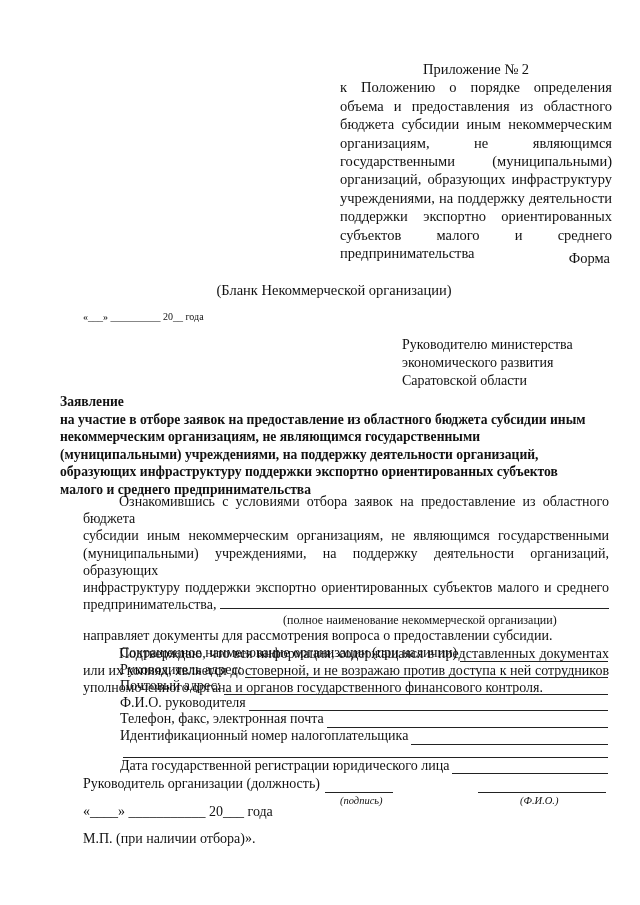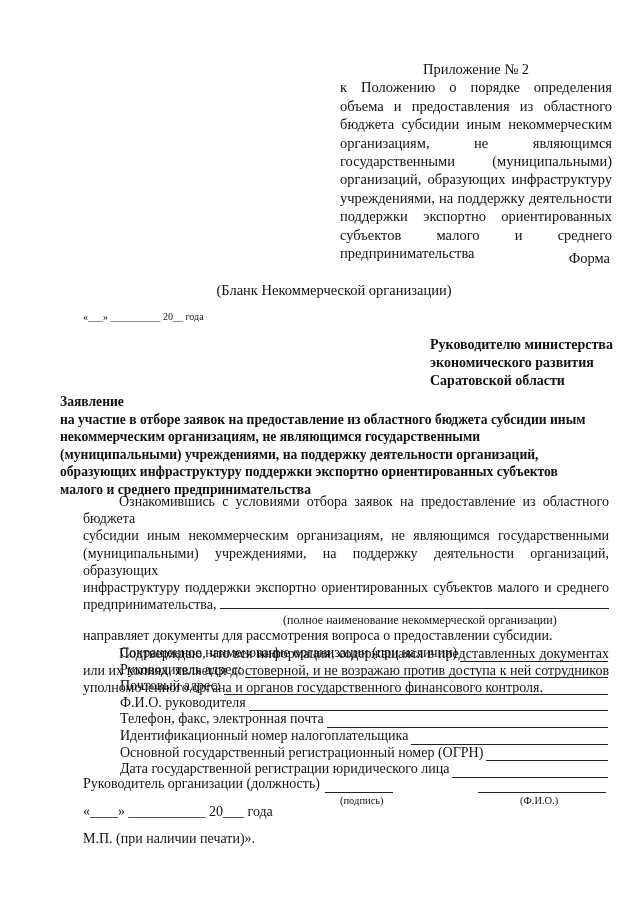--- a/index.html
+++ b/index.html
@@ -7,33 +7,33 @@
          font-family: "Liberation Serif", serif; color: #111; font-size: 14px; }
   .abs { position: absolute; }
   .appendix { left: 340px; top: 60px; width: 272px; line-height: 18.4px; font-size: 14.5px; }
   .appendix .title { text-align: center; }
   .appendix .body { text-align: justify; text-align-last: left; }
   .appendix .body span.ln { display: block; text-align: justify; text-align-last: justify; }
   .appendix .body span.ln.last { text-align-last: left; }
   .forma { right: 30px; top: 250px; font-size: 14.5px; }
   .blank { left: 0; width: 636px; text-align: center; top: 282px; padding-left: 32px; box-sizing: border-box; font-size: 14.5px; }
   .date1 { left: 83px; top: 311px; font-size: 10px; }
-  .addressee { left: 402px; top: 336px; font-weight: bold; line-height: 18px; font-size: 14px; margin-left: 28px; }
+  .addressee { left: 402px; top: 336px; font-weight: normal; line-height: 18px; font-size: 14px; }
   .stmt-head { left: 60px; width: 570px; top: 393px; font-weight: bold; line-height: 17.6px; font-size: 13.6px; }
   .para { left: 83px; width: 526px; font-size: 14px; line-height: 17.2px; }
   .para .ln { display: block; text-align: justify; text-align-last: justify; }
   .para .ln.last { text-align-last: left; }
   .para .ind { text-indent: 36px; }
   .caption { font-size: 12px; }
   .fields { left: 120px; width: 488px; top: 645px; font-size: 14px; line-height: 16.6px; }
   .field { display: flex; align-items: flex-end; }
   .field .lbl { white-space: nowrap; }
   .field .line { flex: 1; border-bottom: 1px solid #222; margin-left: 3px; height: 12px; }
   .sigline { border-bottom: 1px solid #222; height: 1px; }
-  .small { font-size: 10.5px; }
+  .small { font-size: 10.5px; font-style: italic; }
 </style>
 </head>
 <body>
 
 <div class="abs appendix">
   <div class="title">Приложение № 2</div>
   <div class="body">
     <span class="ln">к Положению о порядке определения</span>
     <span class="ln">объема и предоставления из областного</span>
     <span class="ln">бюджета субсидии иным некоммерческим</span>
@@ -101,28 +101,27 @@
   </div>
   <div class="field">
     <span class="lbl">Телефон, факс, электронная почта</span>
     <span class="line"></span>
   </div>
   <div class="field">
     <span class="lbl">Идентификационный номер налогоплательщика</span>
     <span class="line"></span>
   </div>
   <div class="field">
-    <span class="lbl">Основной государственный регистрационный номер (ОГРН)</span>
     <span class="line"></span>
   </div>
   <div class="field">
     <span class="lbl">Дата государственной регистрации юридического лица</span>
     <span class="line"></span>
   </div>
 </div>
 
 <div class="abs" style="left:83px; top:776px;">Руководитель организации (должность)</div>
 <div class="abs sigline" style="left:325px; top:791px; width:68px;"></div>
 <div class="abs small" style="left:340px; top:795px;">(подпись)</div>
 <div class="abs sigline" style="left:478px; top:791px; width:128px;"></div>
 <div class="abs small" style="left:520px; top:795px;text-align:right;">(Ф.И.О.)</div>
 <div class="abs" style="left:83px; top:804px;">«____» ___________ 20___ года</div>
-<div class="abs" style="left:83px; top:831px;">М.П. (при наличии печати)».</div>
+<div class="abs" style="left:83px; top:831px;">М.П. (при наличии отбора)».</div>
 
 </body></html>

